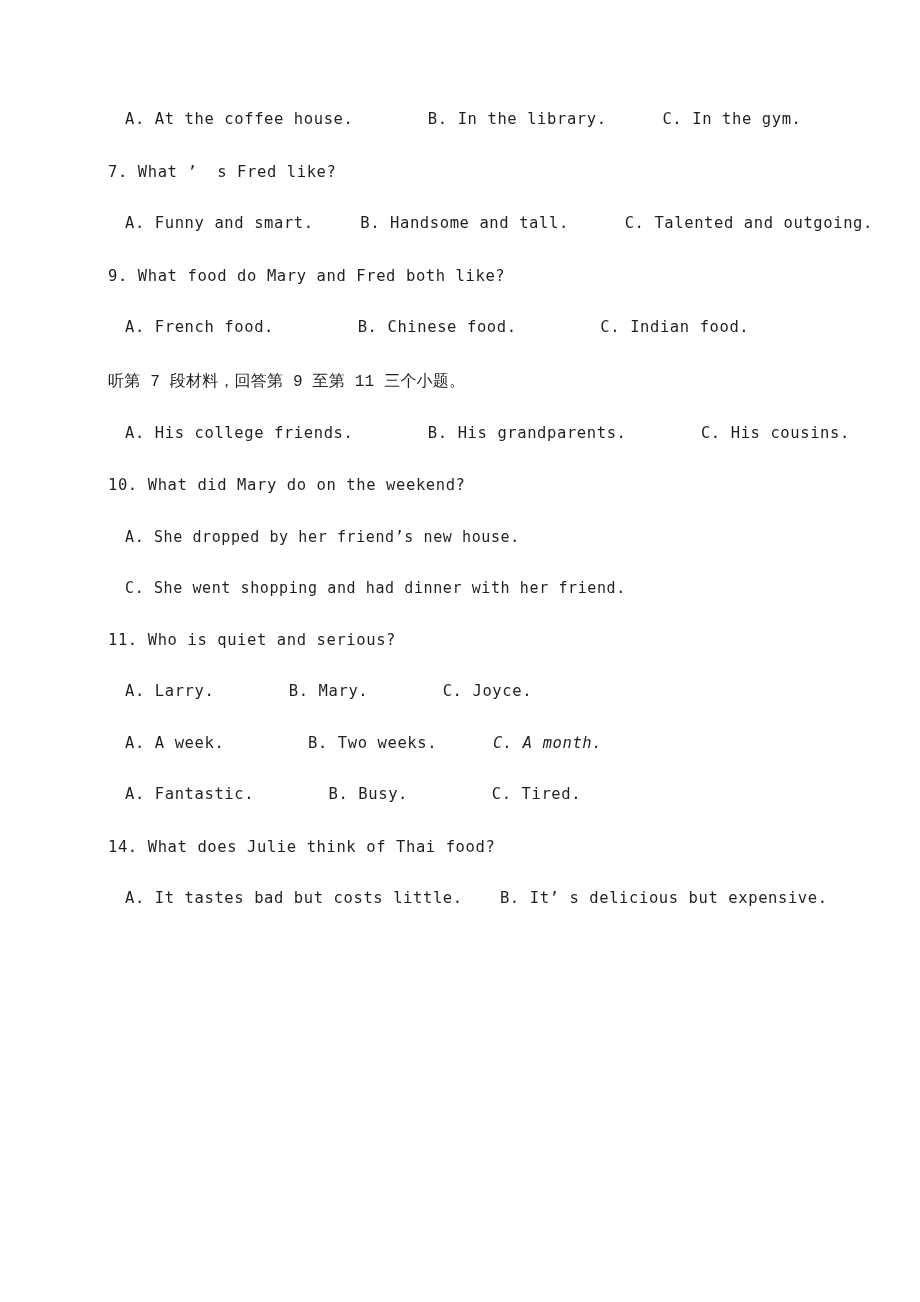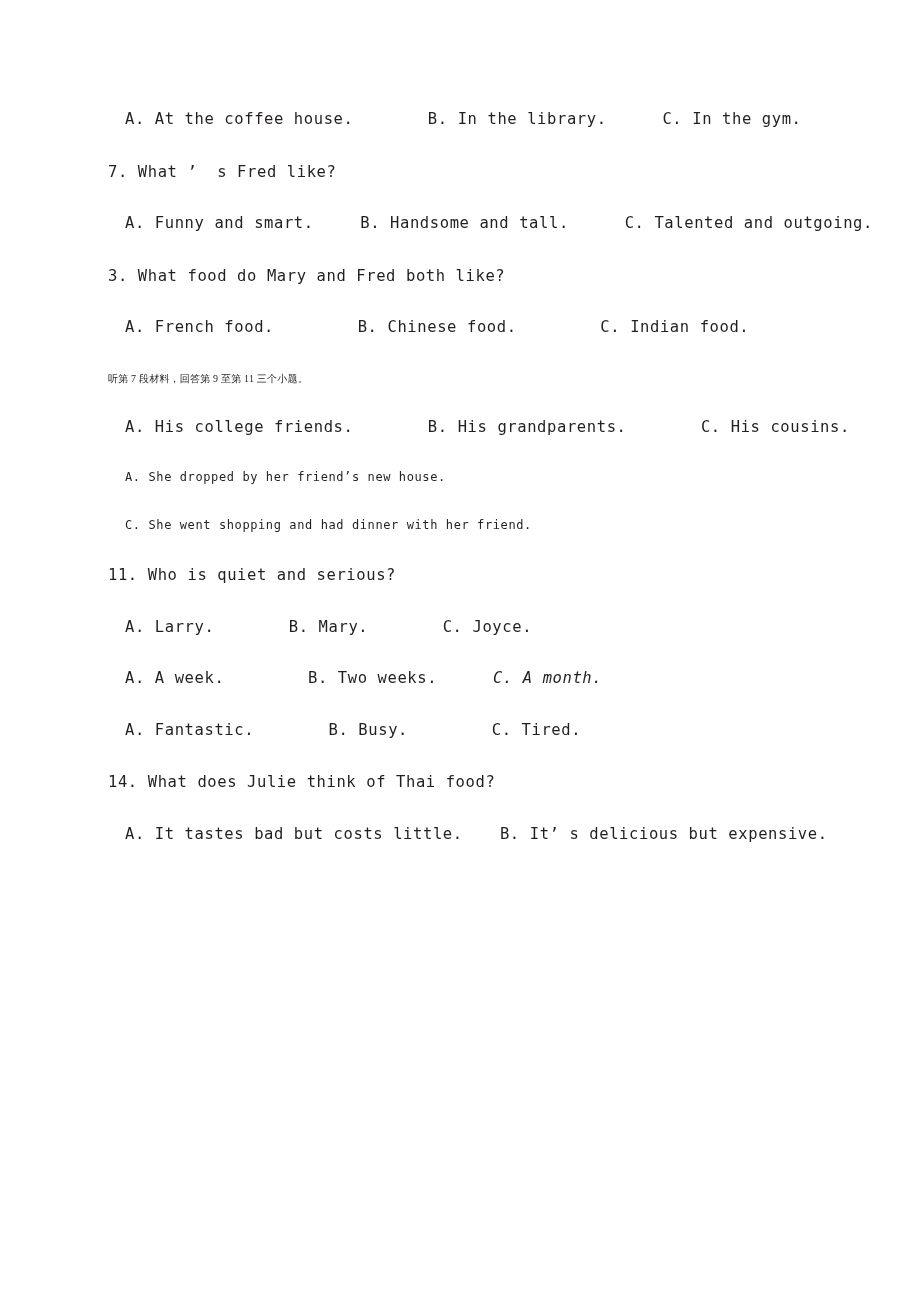--- a/index.html
+++ b/index.html
@@ -44,22 +44,22 @@
     font-family: "DejaVu Sans Mono", "Liberation Mono", monospace;
     font-size: 15.5px;
     letter-spacing: 0.6px;
     padding-top: 36px;
     padding-left: 17px;
     white-space: pre;
   }
 
   
   .cn-line {
-    font-family: Liberation Serif, serif;
-    font-size: 10px;
+    font-family: Liberation Mono, monospace;
+    font-size: 16px;
     letter-spacing: 0.2px;
     padding-top: 38px;
     padding-left: 0px;
     white-space: pre;
   }
 
   
   .opt-row {
     display: block;
     white-space: pre;
@@ -72,37 +72,38 @@
   .opt-italic {
     font-style: italic;
   }
   .opt-letter { white-space: pre; }
   .opt-text { white-space: pre; }
 
   
   .opt-stacked {
     padding-top: 36px;
     padding-left: 17px;
-    font-size: 12px;
+    font-size: 15px;
     letter-spacing: 0.6px;
     white-space: pre;
   }
 </style>
 </head>
 <body>
 
 <div class="page">
   <div id="content">
       <div class="line opt-line opt-row first" style="padding-top: 0px;"><span class="opt" style="margin-right: 74.4px;"><span class="opt-letter">A.</span><span> </span><span class="opt-text">At the coffee house.</span></span><span class="opt" style="margin-right: 55.8px;"><span class="opt-letter">B.</span><span> </span><span class="opt-text">In the library.</span></span><span class="opt"><span class="opt-letter">C.</span><span> </span><span class="opt-text">In the gym.</span></span></div>
       <div class="line q-line">7. What ’  s Fred like?</div>
       <div class="line opt-line opt-row"><span class="opt" style="margin-right: 46.5px;"><span class="opt-letter">A.</span><span> </span><span class="opt-text">Funny and smart.</span></span><span class="opt" style="margin-right: 55.8px;"><span class="opt-letter">B.</span><span> </span><span class="opt-text">Handsome and tall.</span></span><span class="opt"><span class="opt-letter">C.</span><span> </span><span class="opt-text">Talented and outgoing.</span></span></div>
-      <div class="line q-line">3. What food do Mary and Fred both like?</div>
+      <div class="line q-line">9. What food do Mary and Fred both like?</div>
       <div class="line opt-line opt-row"><span class="opt" style="margin-right: 83.7px;"><span class="opt-letter">A.</span><span> </span><span class="opt-text">French food.</span></span><span class="opt" style="margin-right: 83.7px;"><span class="opt-letter">B.</span><span> </span><span class="opt-text">Chinese food.</span></span><span class="opt"><span class="opt-letter">C.</span><span> </span><span class="opt-text">Indian food.</span></span></div>
       <div class="line cn-line">听第 7 段材料，回答第 9 至第 11 三个小题。</div>
       <div class="line opt-line opt-row"><span class="opt" style="margin-right: 74.4px;"><span class="opt-letter">A.</span><span> </span><span class="opt-text">His college friends.</span></span><span class="opt" style="margin-right: 74.4px;"><span class="opt-letter">B.</span><span> </span><span class="opt-text">His grandparents.</span></span><span class="opt"><span class="opt-letter">C.</span><span> </span><span class="opt-text">His cousins.</span></span></div>
+      <div class="line q-line">10. What did Mary do on the weekend?</div>
       <div class="line opt-stacked"><span>A.</span><span> </span><span>She dropped by her friend’s new house.</span></div>
       <div class="line opt-stacked"><span>C.</span><span> </span><span>She went shopping and had dinner with her friend.</span></div>
       <div class="line q-line">11. Who is quiet and serious?</div>
       <div class="line opt-line opt-row"><span class="opt" style="margin-right: 74.4px;"><span class="opt-letter">A.</span><span> </span><span class="opt-text">Larry.</span></span><span class="opt" style="margin-right: 74.4px;"><span class="opt-letter">B.</span><span> </span><span class="opt-text">Mary.</span></span><span class="opt"><span class="opt-letter">C.</span><span> </span><span class="opt-text">Joyce.</span></span></div>
       <div class="line opt-line opt-row"><span class="opt" style="margin-right: 83.7px;"><span class="opt-letter">A.</span><span> </span><span class="opt-text">A week.</span></span><span class="opt" style="margin-right: 55.8px;"><span class="opt-letter">B.</span><span> </span><span class="opt-text">Two weeks.</span></span><span class="opt opt-italic"><span class="opt-letter opt-italic">C.</span><span> </span><span class="opt-text">A month.</span></span></div>
       <div class="line opt-line opt-row"><span class="opt" style="margin-right: 74.4px;"><span class="opt-letter">A.</span><span> </span><span class="opt-text">Fantastic.</span></span><span class="opt" style="margin-right: 83.7px;"><span class="opt-letter">B.</span><span> </span><span class="opt-text">Busy.</span></span><span class="opt"><span class="opt-letter">C.</span><span> </span><span class="opt-text">Tired.</span></span></div>
       <div class="line q-line">14. What does Julie think of Thai food?</div>
       <div class="line opt-line opt-row"><span class="opt" style="margin-right: 37.2px;"><span class="opt-letter">A.</span><span> </span><span class="opt-text">It tastes bad but costs little.</span></span><span class="opt"><span class="opt-letter">B.</span><span> </span><span class="opt-text">It’ s delicious but expensive.</span></span></div>
     </div>
 </div>

